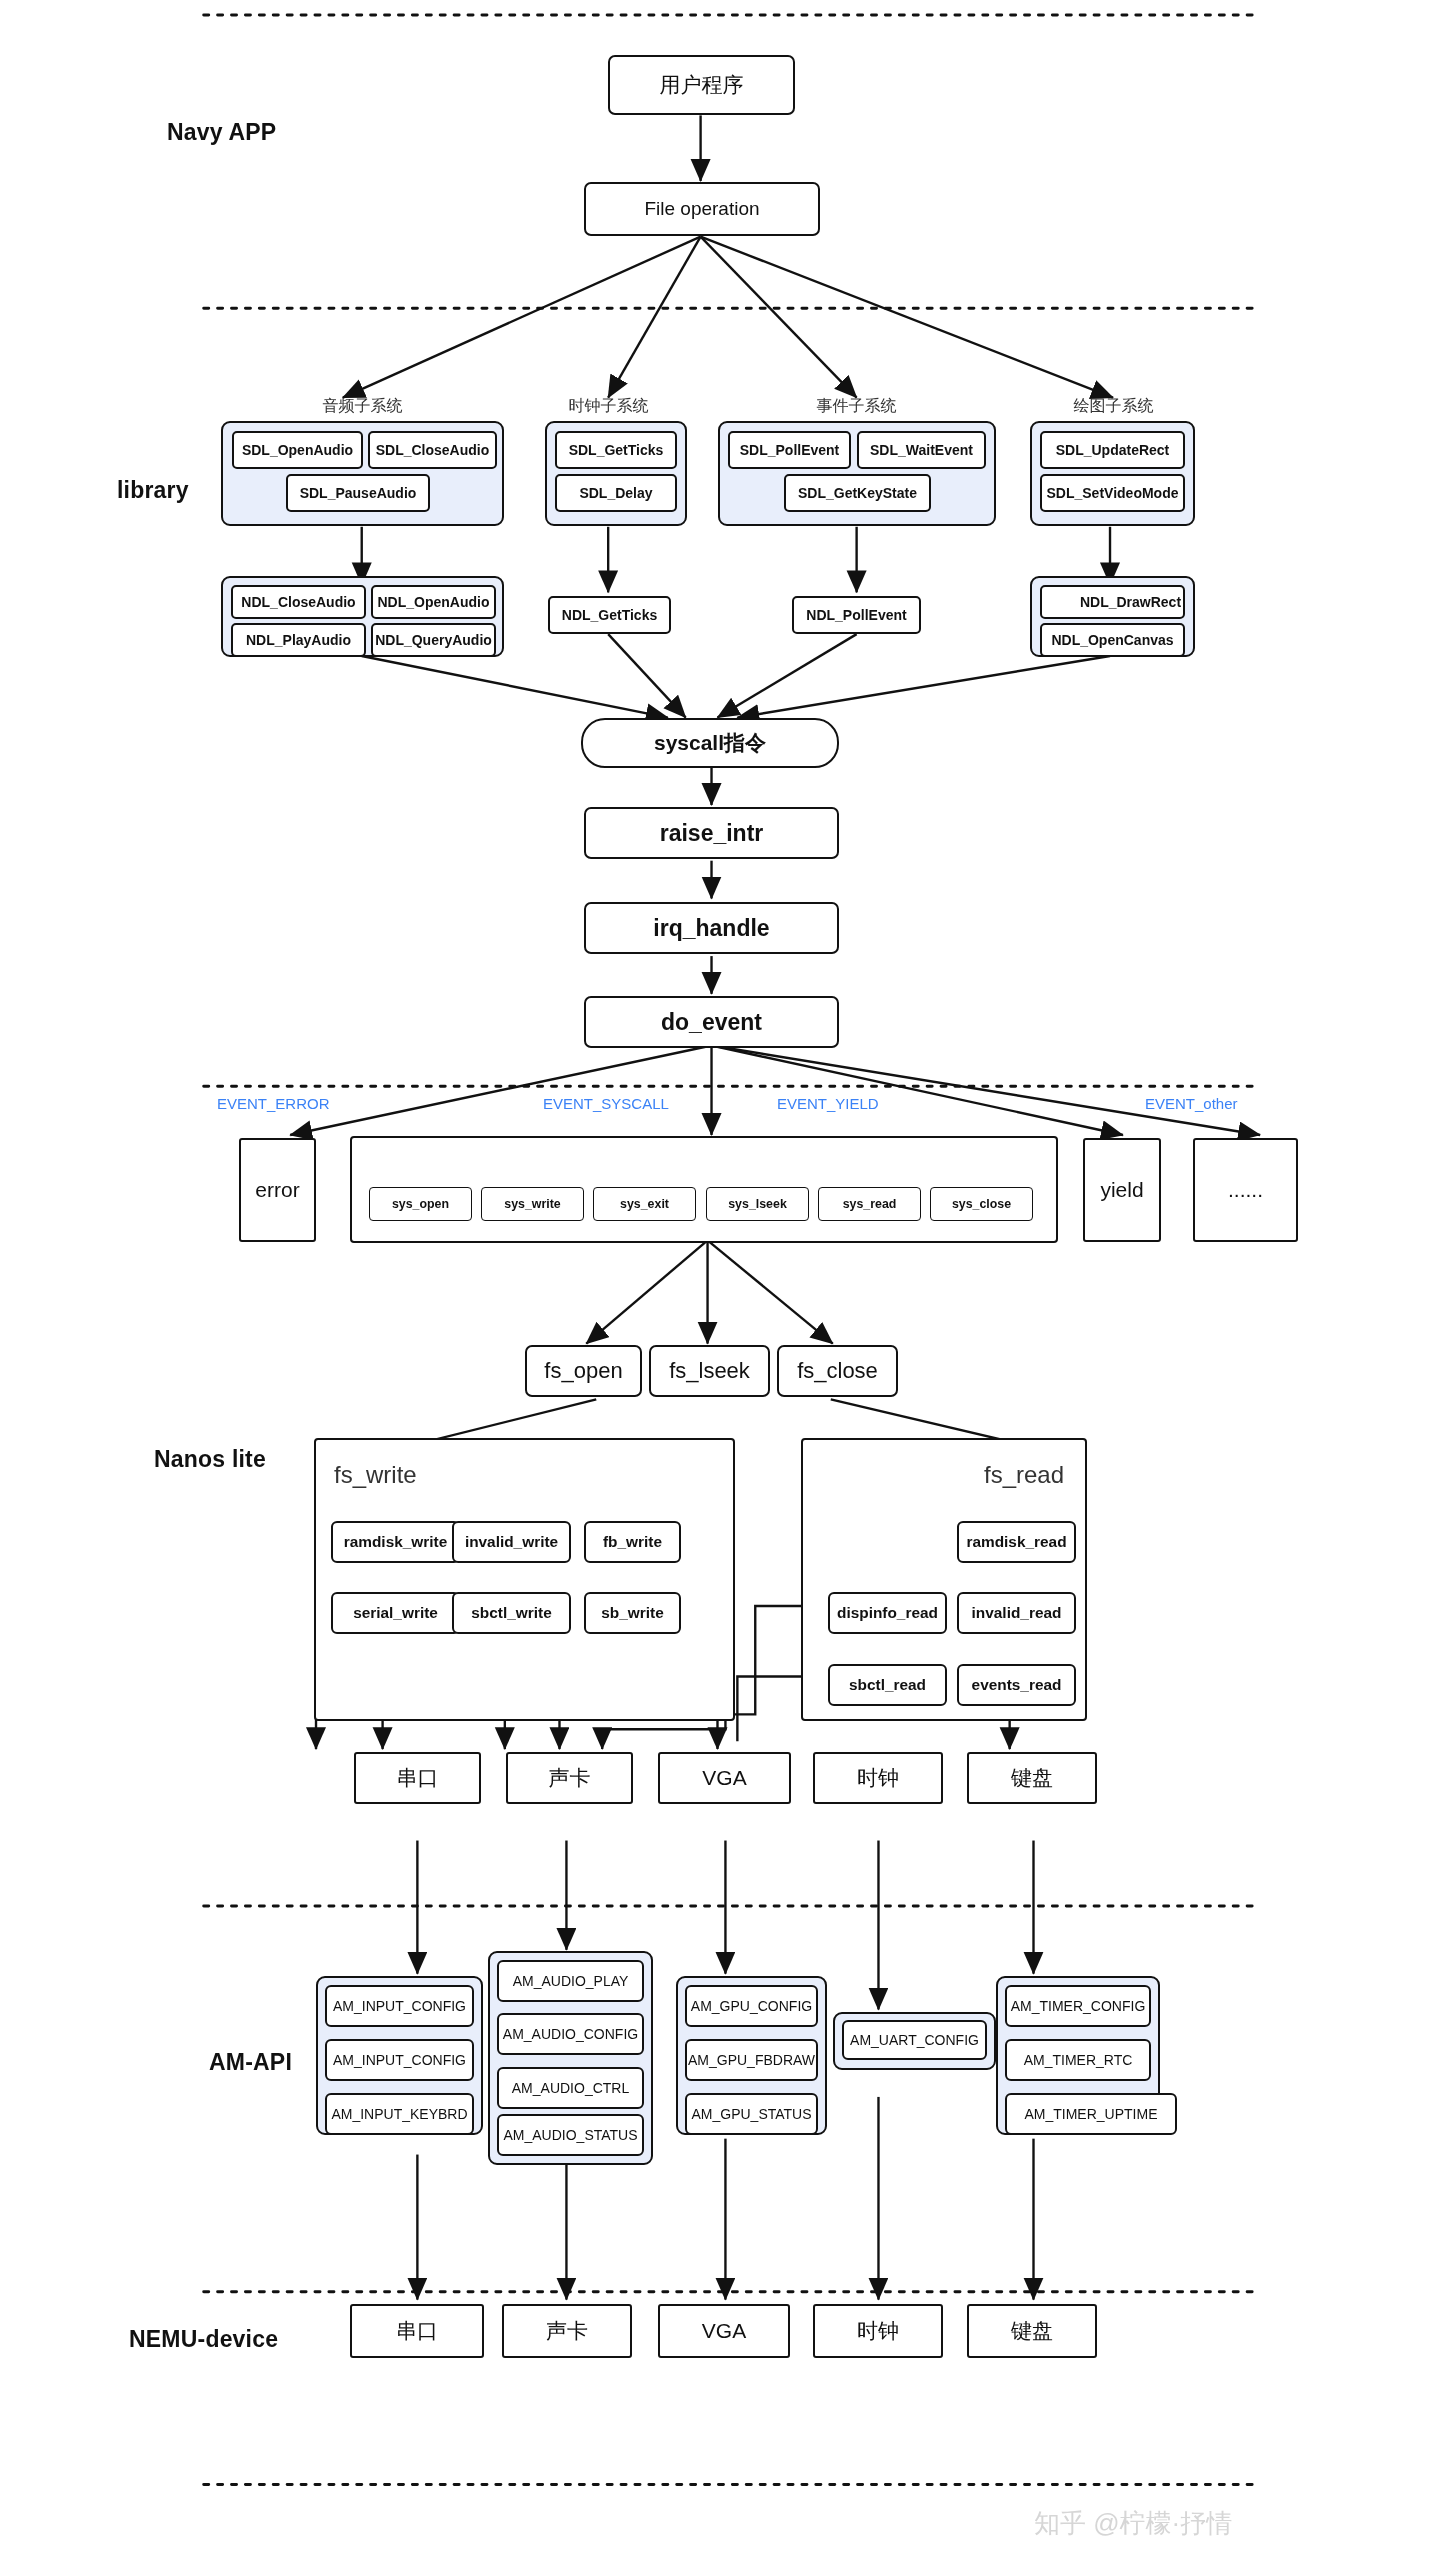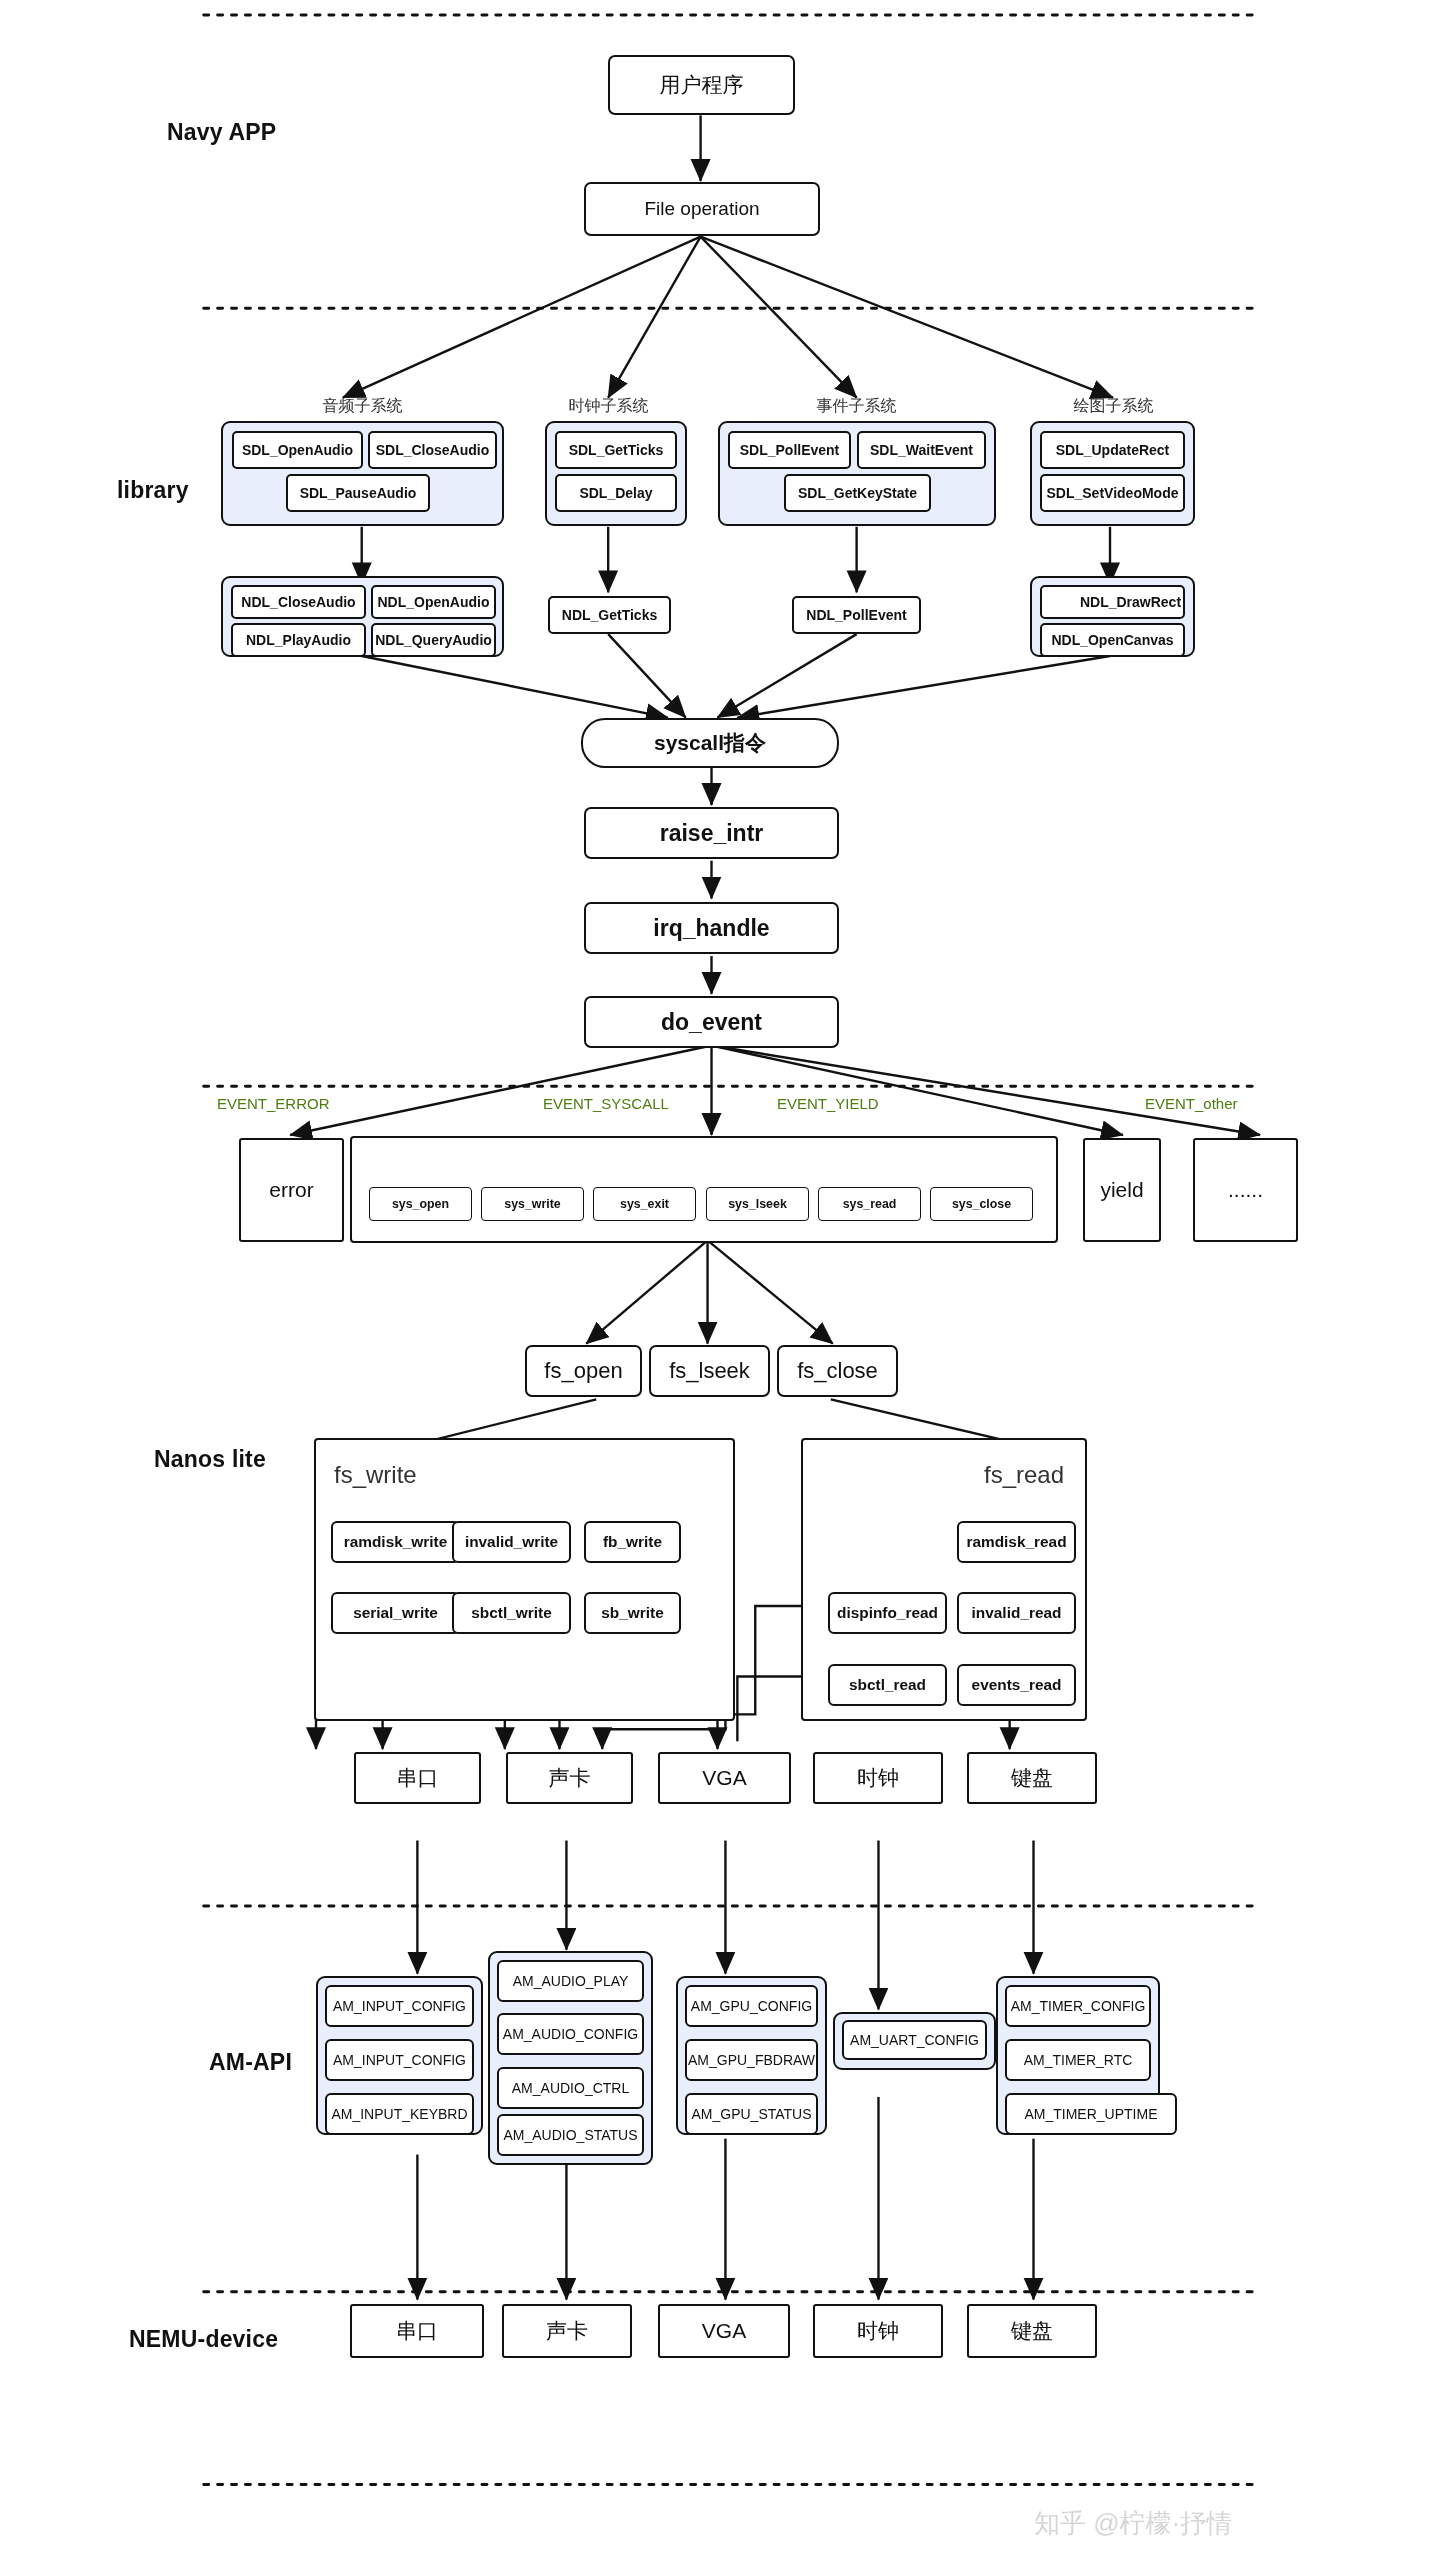--- a/index.html
+++ b/index.html
@@ -20,21 +20,21 @@
   .node.tiny{font-size:12.4px;font-weight:bold;border-width:1.8px;border-radius:4px;}
   .node.mid{font-size:15.4px;font-weight:bold;border-width:2px;border-radius:6px;margin-top:8px;}
   .node.am{font-size:14px;font-weight:normal;border-width:2px;border-radius:6px;}
   .node.cjk{font-size:21px;}
 
   .group{position:absolute;box-sizing:border-box;border:2.5px solid #111;border-radius:9px;
          background:#e8eefb;}
   .group.plain{background:#fff;border-radius:4px;}
   .group-title{position:absolute;font-size:24px;color:#333;white-space:nowrap;}
   .sub-label{position:absolute;font-size:16px;color:#333;white-space:nowrap;text-align:center;}
-  .edge-label{position:absolute;font-size:15px;color:#4d7c0f;white-space:nowrap;}
+  .edge-label{position:absolute;font-size:15px;color:#3b82f6;white-space:nowrap;}
   .watermark{position:absolute;font-size:26px;color:#d6d6d6;white-space:nowrap;}
 </style>
 </head>
 <body>
 
 <div id="canvas">
 
   <svg class="wires" viewBox="0 0 1440 2592">
     <defs>
       <marker id="ah" markerWidth="11" markerHeight="11" refX="9.2" refY="4.2" orient="auto">
@@ -169,21 +169,21 @@
   <div class="node pill bold cjk" style="left:581px;top:718px;width:258px;height:50px;">syscall指令</div>
   <div class="node bold" style="left:584px;top:807px;width:255px;height:52px;font-size:23px;">raise_intr</div>
   <div class="node bold" style="left:584px;top:902px;width:255px;height:52px;font-size:23px;">irq_handle</div>
   <div class="node bold" style="left:584px;top:996px;width:255px;height:52px;font-size:23px;">do_event</div>
 
   <div class="edge-label" style="left:217px;top:1095px;">EVENT_ERROR</div>
   <div class="edge-label" style="left:543px;top:1095px;">EVENT_SYSCALL</div>
   <div class="edge-label" style="left:777px;top:1095px;">EVENT_YIELD</div>
   <div class="edge-label" style="left:1145px;top:1095px;">EVENT_other</div>
 
-  <div class="node sq" style="left:239px;top:1138px;width:105px;height:104px;font-size:21px;">error</div>
+  <div class="node sq" style="left:239px;top:1138px;width:77px;height:104px;font-size:21px;">error</div>
 
   <div class="group plain" style="left:350px;top:1136px;width:708px;height:107px;"></div>
   <div class="node tiny" style="left:369px;top:1187px;width:103px;height:34px;">sys_open</div>
   <div class="node tiny" style="left:481px;top:1187px;width:103px;height:34px;">sys_write</div>
   <div class="node tiny" style="left:593px;top:1187px;width:103px;height:34px;">sys_exit</div>
   <div class="node tiny" style="left:706px;top:1187px;width:103px;height:34px;">sys_lseek</div>
   <div class="node tiny" style="left:818px;top:1187px;width:103px;height:34px;">sys_read</div>
   <div class="node tiny" style="left:930px;top:1187px;width:103px;height:34px;">sys_close</div>
 
   <div class="node sq" style="left:1083px;top:1138px;width:78px;height:104px;font-size:21px;">yield</div>

